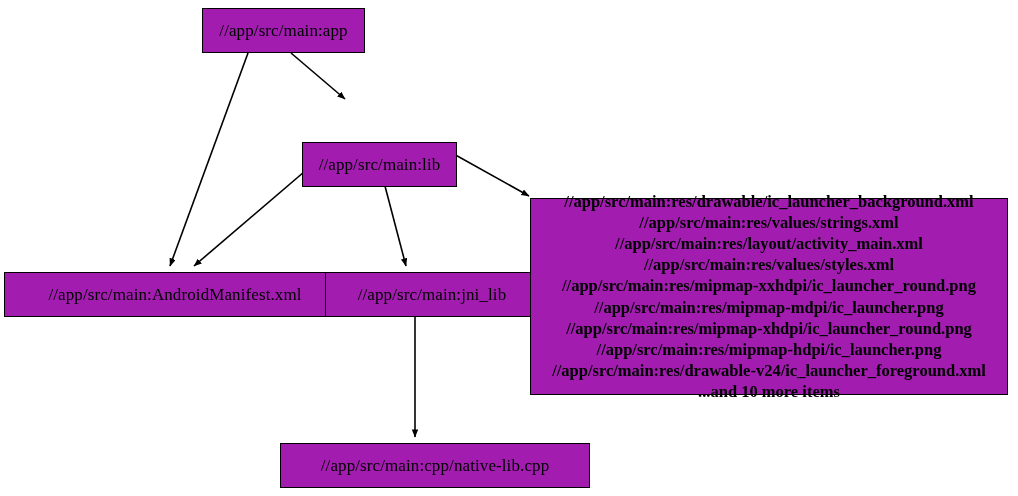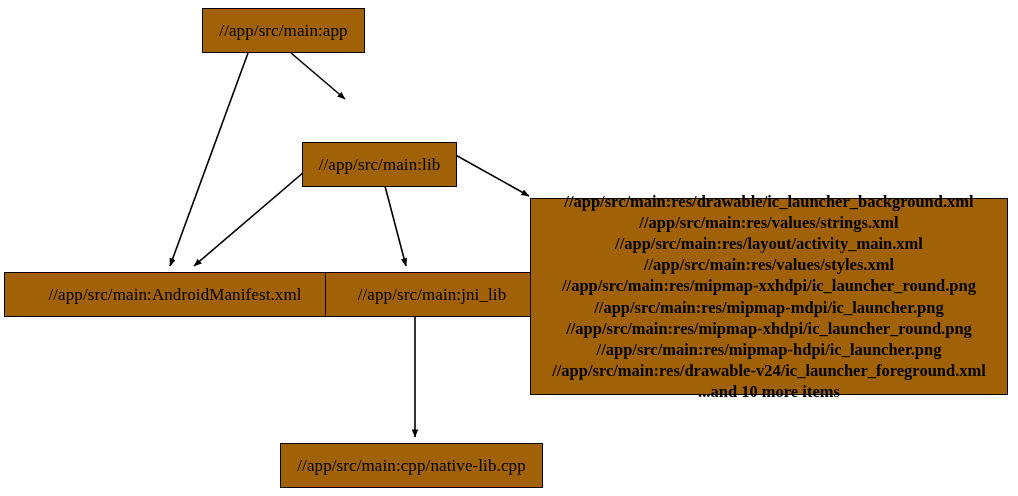--- a/index.html
+++ b/index.html
@@ -22,21 +22,21 @@
     position: absolute;
     left: 0;
     top: 0;
     width: 1018px;
     height: 496px;
   }
   .node {
     position: absolute;
     box-sizing: border-box;
     border: 1px solid #000000;
-    background: #a16207;
+    background: #a21caf;
     display: flex;
     align-items: center;
     justify-content: center;
     text-align: center;
     line-height: 1.0;
     white-space: nowrap;
   }
   .node-label {
     display: block;
     font-size: 17px;
@@ -46,21 +46,21 @@
     white-space: pre;
     line-height: 1.285;
     font-size: 16.5px;
     letter-spacing: 0px;
   }
   #node-app       { left: 202px; top: 8px;   width: 163px; height: 45px; }
   #node-lib       { left: 302px; top: 103px; width: 155px; height: 45px; margin-top: 39px; }
   #node-manifest  { left: 4px;   top: 272px; width: 342px; height: 45px; }
   #node-jni       { left: 325px; top: 272px; width: 214px; height: 45px; }
   #node-res       { left: 530px; top: 198px; width: 478px; height: 197px; font-weight: bold; }
-  #node-nativelib { left: 280px; top: 443px; width: 263px; height: 45px; }
+  #node-nativelib { left: 280px; top: 443px; width: 310px; height: 45px; }
 </style>
 </head>
 <body>
 
 <div id="graph-canvas">
 
   <svg id="edge-layer" viewBox="0 0 1018 496" width="1018" height="496" xmlns="http://www.w3.org/2000/svg">
     <defs>
       <marker id="arrowhead" markerWidth="9" markerHeight="9" refX="7.6" refY="3.2" orient="auto" markerUnits="userSpaceOnUse">
         <path d="M0,0 L8,3.2 L0,6.4 z" fill="#000000"></path>

